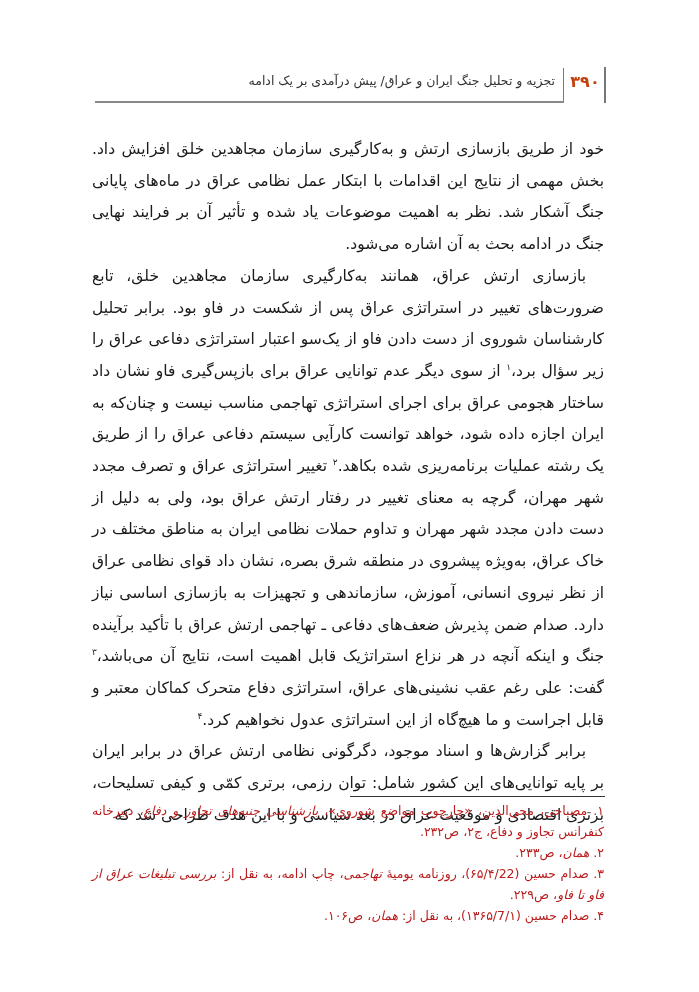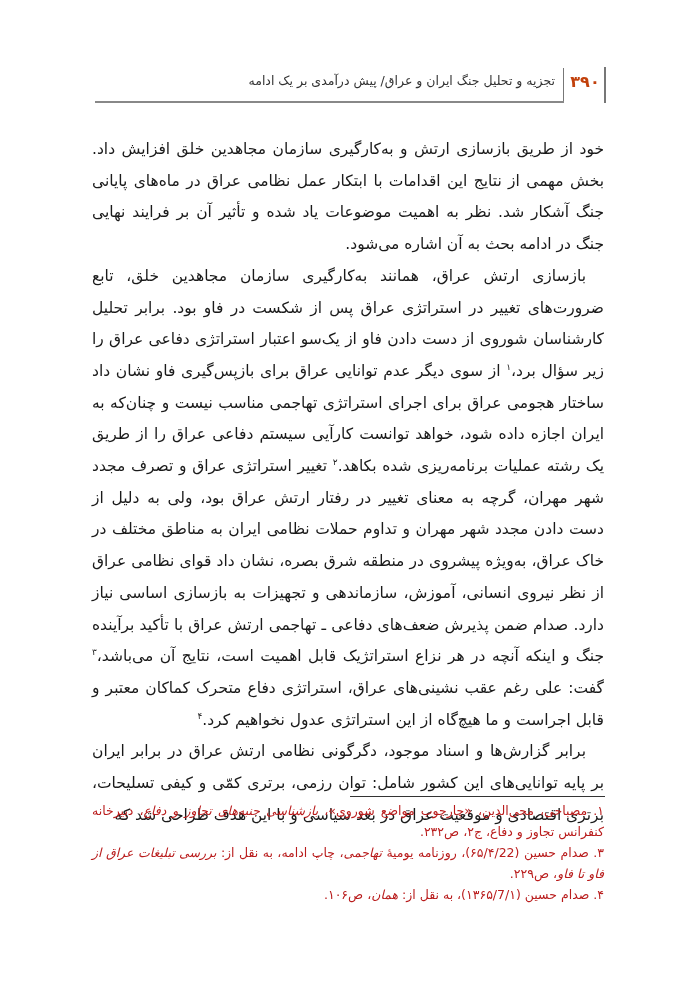--- a/index.html
+++ b/index.html
@@ -38,17 +38,18 @@
 
   <div class="body">
     <p>خود از طریق بازسازی ارتش و به‌کارگیری سازمان مجاهدین خلق افزایش داد. بخش مهمی از نتایج این اقدامات با ابتکار عمل نظامی عراق در ماه‌های پایانی جنگ آشکار شد. نظر به اهمیت موضوعات یاد شده و تأثیر آن بر فرایند نهایی جنگ در ادامه بحث به آن اشاره می‌شود.</p>
     <p class="indent"><span>بازسازی ارتش عراق، همانند به‌کارگیری سازمان مجاهدین خلق، تابع ضرورت‌های تغییر در استراتژی عراق پس از شکست در فاو بود. برابر تحلیل کارشناسان شوروی از دست دادن فاو از یک‌سو اعتبار استراتژی دفاعی عراق را زیر سؤال برد،</span><sup>۱</sup><span> از سوی دیگر عدم توانایی عراق برای بازپس‌گیری فاو نشان داد ساختار هجومی عراق برای اجرای استراتژی تهاجمی مناسب نیست و چنان‌که به ایران اجازه داده شود، خواهد توانست کارآیی سیستم دفاعی عراق را از طریق یک رشته عملیات برنامه‌ریزی شده بکاهد.</span><sup>۲</sup><span> تغییر استراتژی عراق و تصرف مجدد شهر مهران، گرچه به معنای تغییر در رفتار ارتش عراق بود، ولی به دلیل از دست دادن مجدد شهر مهران و تداوم حملات نظامی ایران به مناطق مختلف در خاک عراق، به‌ویژه پیشروی در منطقه شرق بصره، نشان داد قوای نظامی عراق از نظر نیروی انسانی، آموزش، سازماندهی و تجهیزات به بازسازی اساسی نیاز دارد. صدام ضمن پذیرش ضعف‌های دفاعی ـ تهاجمی ارتش عراق با تأکید برآینده جنگ و اینکه آنچه در هر نزاع استراتژیک قابل اهمیت است، نتایج آن می‌باشد،</span><sup>۳</sup><span> گفت: علی رغم عقب نشینی‌های عراق، استراتژی دفاع متحرک کماکان معتبر و قابل اجراست و ما هیچ‌گاه از این استراتژی عدول نخواهیم کرد.</span><sup>۴</sup></p>
     <p class="indent">برابر گزارش‌ها و اسناد موجود، دگرگونی نظامی ارتش عراق در برابر ایران بر پایه توانایی‌های این کشور شامل: توان رزمی، برتری کمّی و کیفی تسلیحات، برتری اقتصادی و موقعیت عراق در بعد سیاسی و با این هدف طراحی شد که</p>
   </div>
 
   <div class="fn-rule"></div>
   <div class="fns">
     <p class="fn"><span>۱. مصباحی، محی‌الدین، «چارچوب مواضع شوروی»، </span><span class="it">بازشناسی جنبه‌های تجاوز و دفاع</span><span>، دبیرخانه کنفرانس تجاوز و دفاع، ج۲، ص۲۳۲.</span></p>
+    <p class="fn"><span>۲. </span><span class="it">همان</span><span>، ص۲۳۳.</span></p>
     <p class="fn"><span>۳. صدام حسین (۶۵/۴/22)، روزنامه یومیهٔ </span><span class="it">تهاجمی</span><span>، چاپ ادامه، به نقل از: </span><span class="it">بررسی تبلیغات عراق از فاو تا فاو</span><span>، ص۲۲۹.</span></p>
     <p class="fn"><span>۴. صدام حسین (۱۳۶۵/7/۱)، به نقل از: </span><span class="it">همان</span><span>، ص۱۰۶.</span></p>
   </div>
 
 </div>
 
 </body></html>

